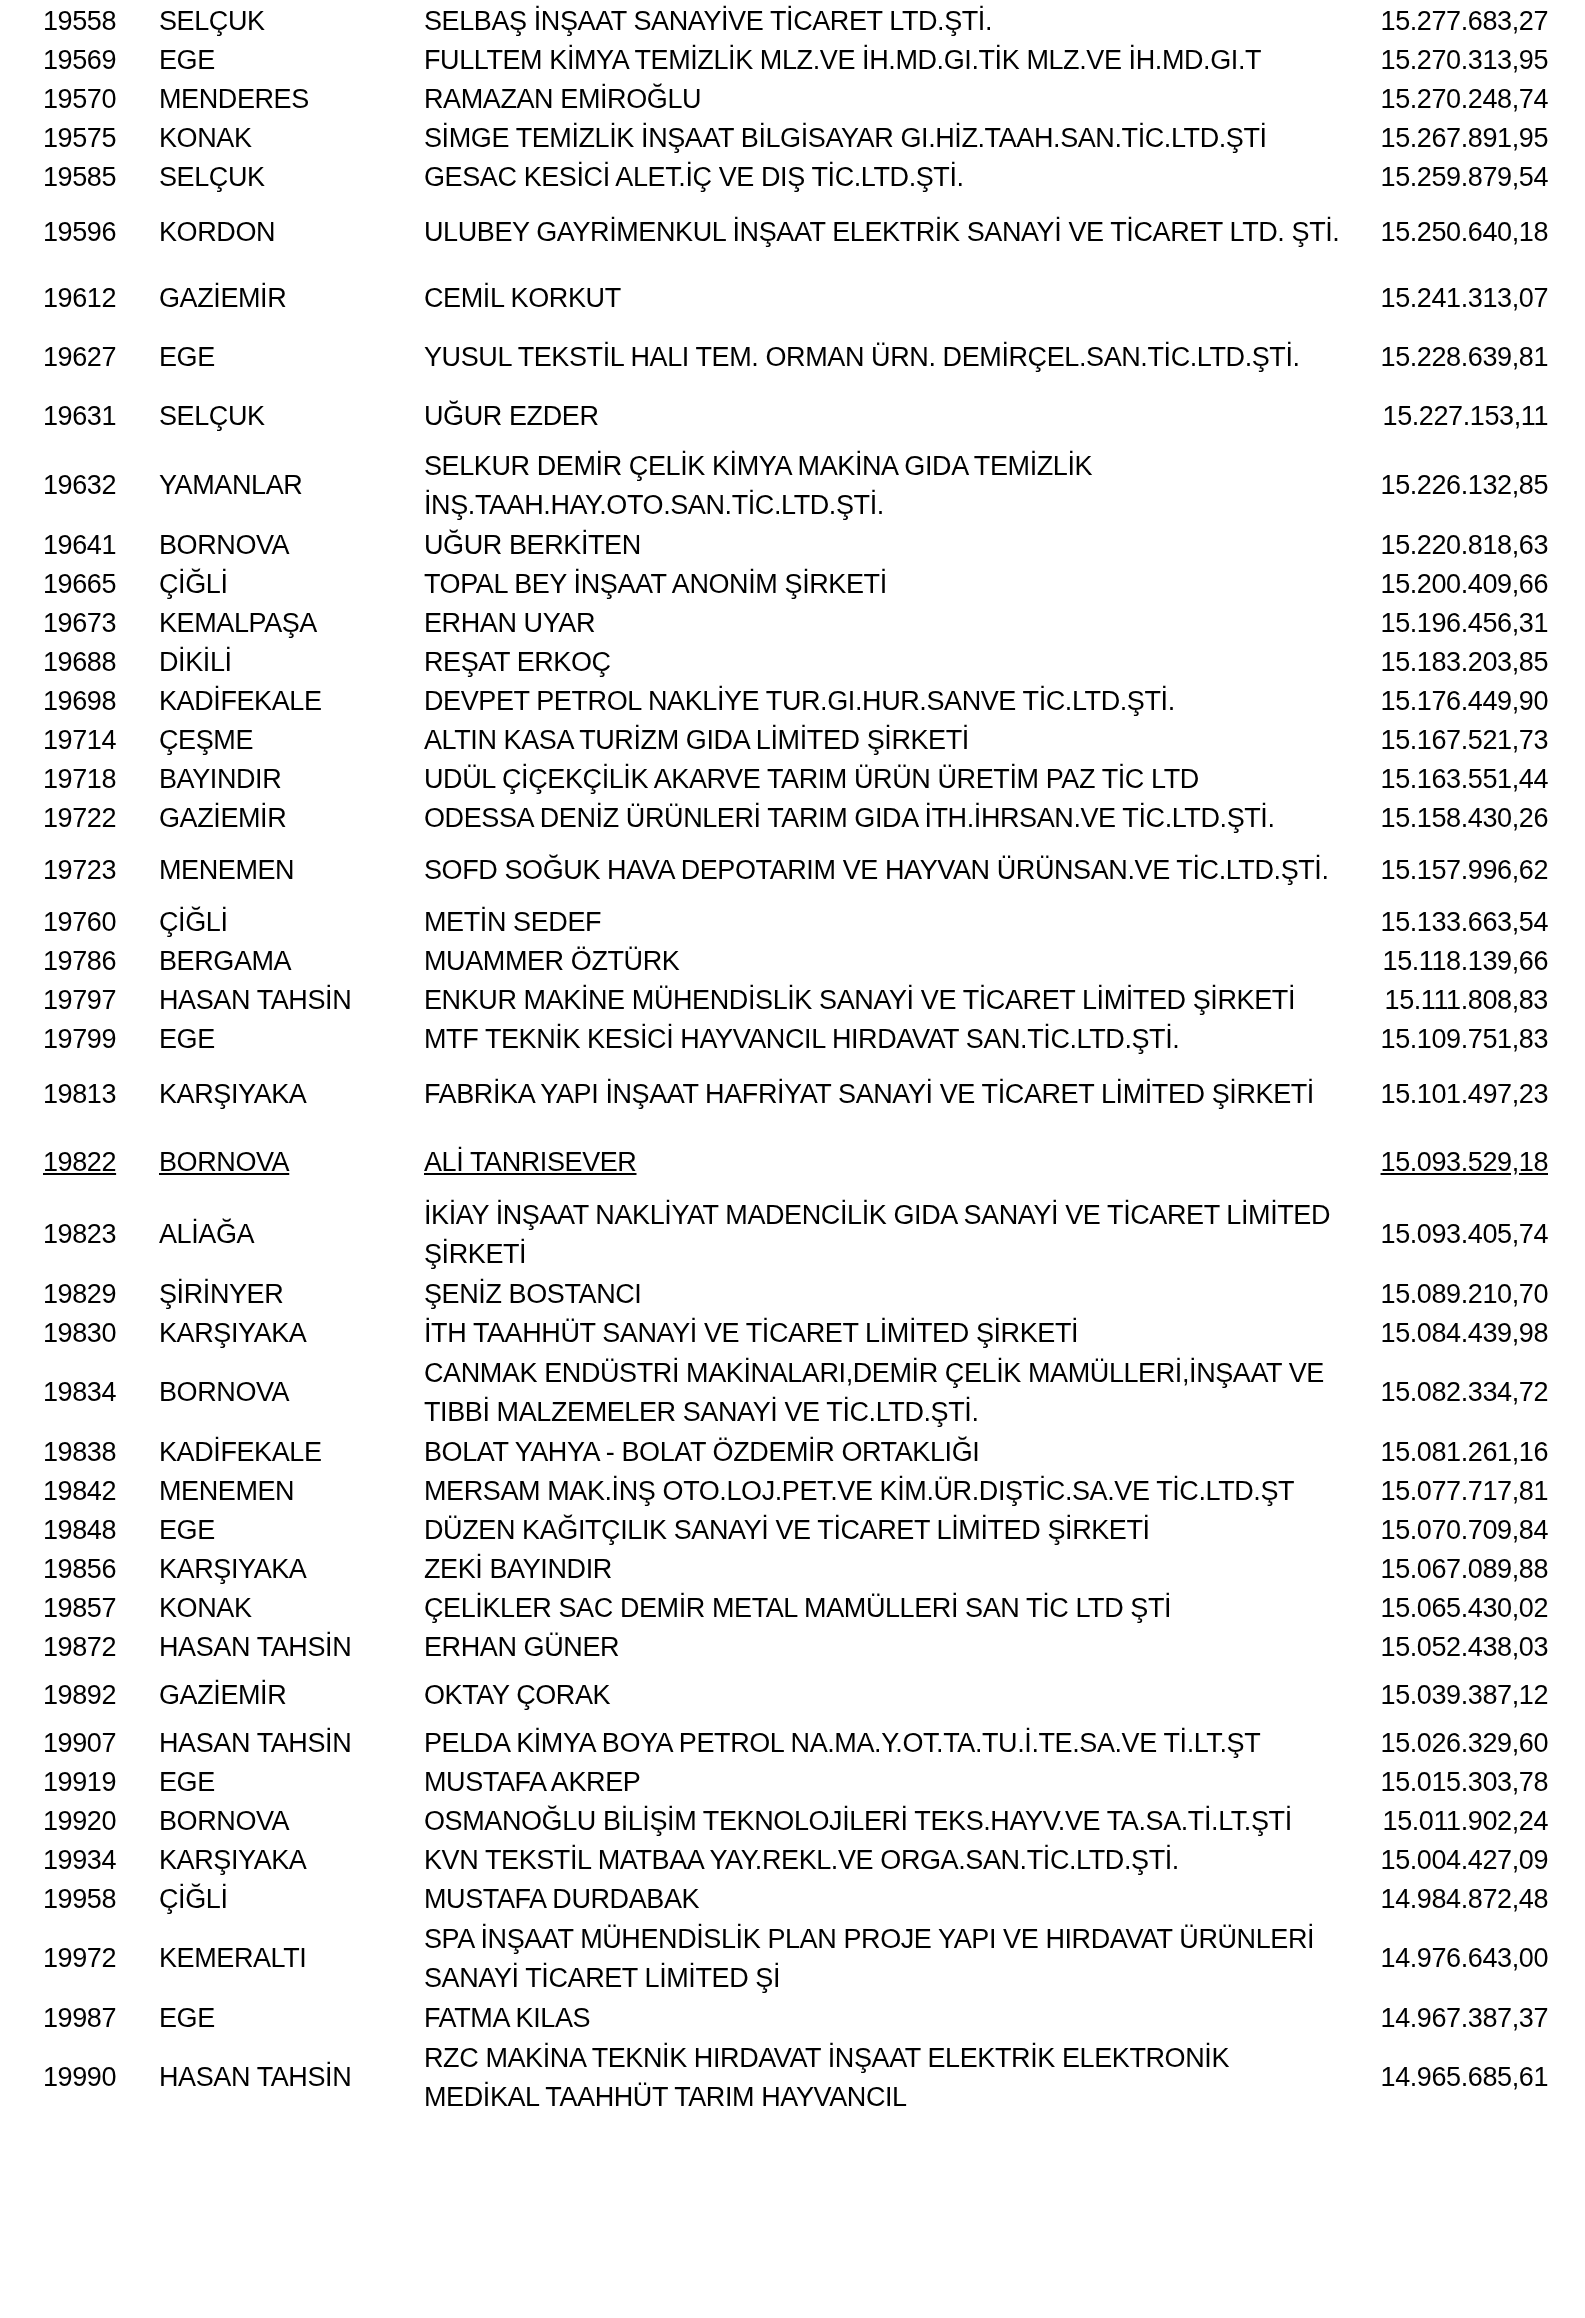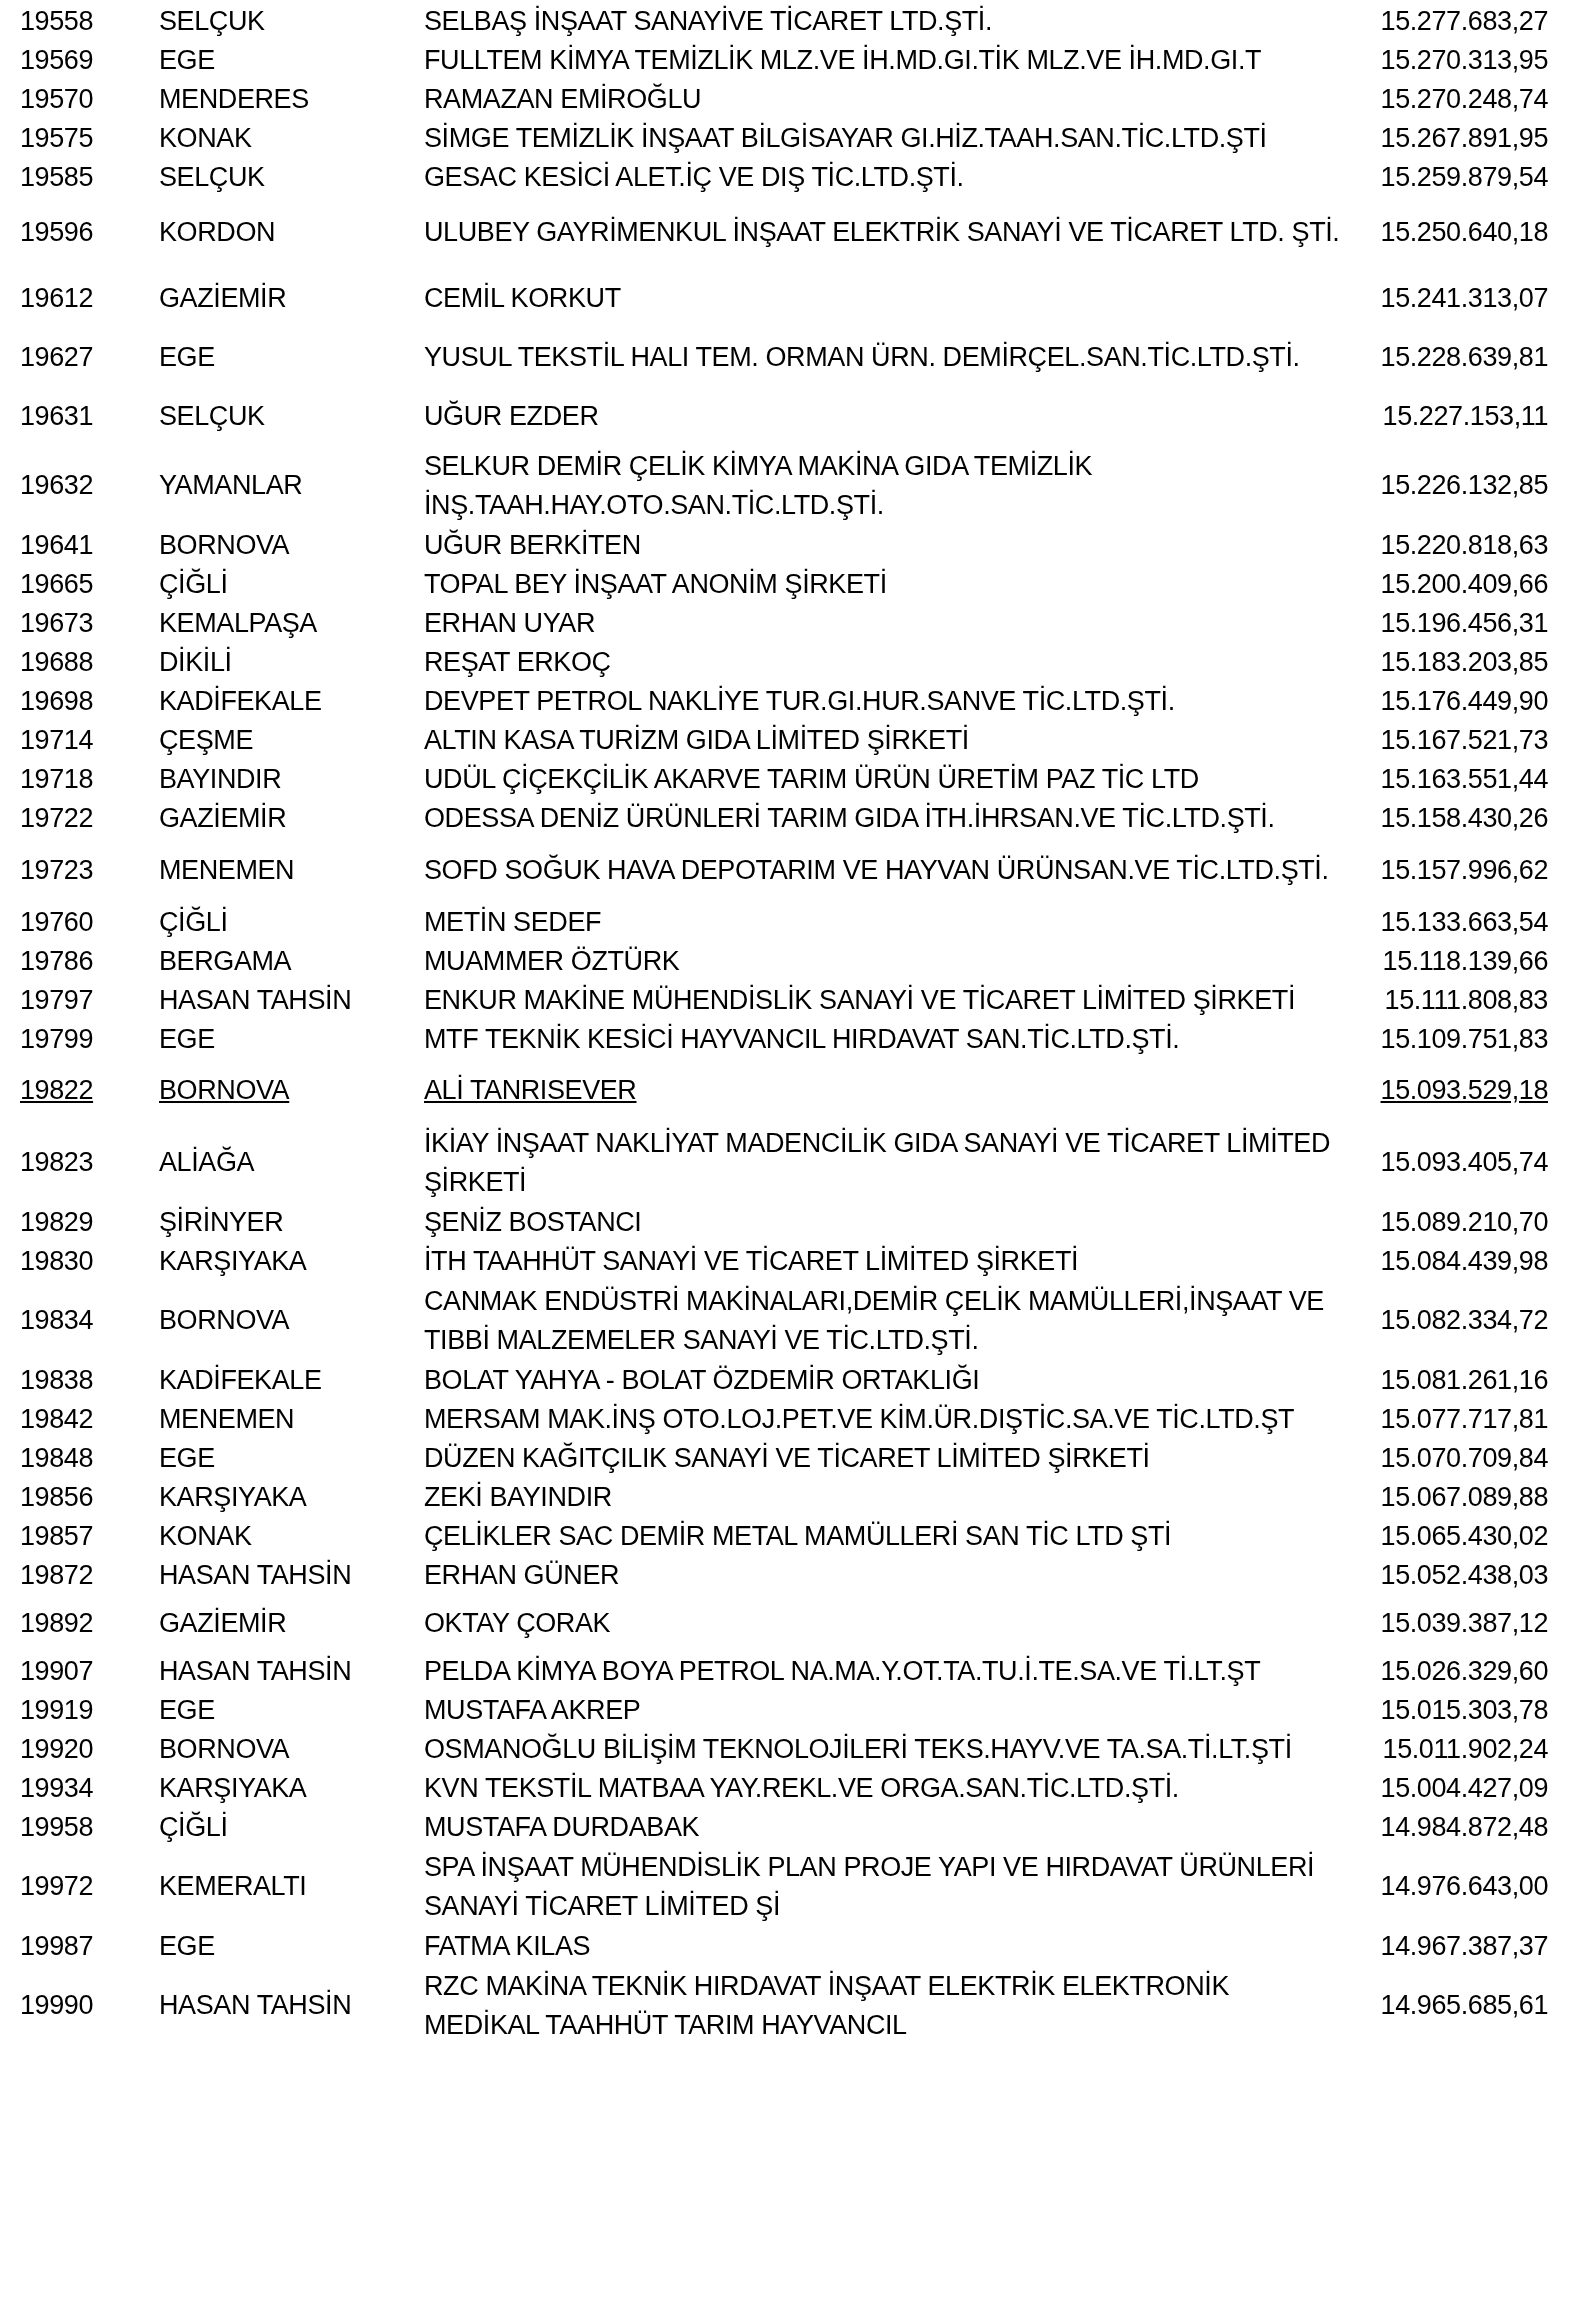--- a/index.html
+++ b/index.html
@@ -23,21 +23,21 @@
   td {
     vertical-align: middle;
     font-family: "Liberation Sans", sans-serif;
     font-size: 27px;
     letter-spacing: -0.4px;
     line-height: 39px;
     color: #000000;
     padding: 0;
   }
   td.c-id {
-    padding-left: 20px;
+    padding-left: 43px;
   }
   td.c-district {
     white-space: nowrap;
   }
   td.c-name {
     white-space: pre;   
   }
   td.c-amount {
     text-align: right;
     padding-right: 38px;
@@ -188,20 +188,26 @@
     <td class="c-district">HASAN TAHSİN</td>
     <td class="c-name">ENKUR MAKİNE MÜHENDİSLİK SANAYİ VE TİCARET LİMİTED ŞİRKETİ</td>
     <td class="c-amount">15.111.808,83</td>
   </tr>
         <tr style="height: 39px;">
     <td class="c-id">19799</td>
     <td class="c-district">EGE</td>
     <td class="c-name">MTF TEKNİK KESİCİ HAYVANCIL HIRDAVAT SAN.TİC.LTD.ŞTİ.</td>
     <td class="c-amount">15.109.751,83</td>
   </tr>
+        <tr style="height: 72px;">
+    <td class="c-id">19813</td>
+    <td class="c-district">KARŞIYAKA</td>
+    <td class="c-name">FABRİKA YAPI İNŞAAT HAFRİYAT SANAYİ VE TİCARET LİMİTED ŞİRKETİ</td>
+    <td class="c-amount">15.101.497,23</td>
+  </tr>
         <tr style="height: 64px; text-decoration: underline;">
     <td class="c-id">19822</td>
     <td class="c-district">BORNOVA</td>
     <td class="c-name">ALİ TANRISEVER</td>
     <td class="c-amount">15.093.529,18</td>
   </tr>
         <tr style="height: 80px;">
     <td class="c-id">19823</td>
     <td class="c-district">ALİAĞA</td>
     <td class="c-name">İKİAY İNŞAAT NAKLİYAT MADENCİLİK GIDA SANAYİ VE TİCARET LİMİTED

